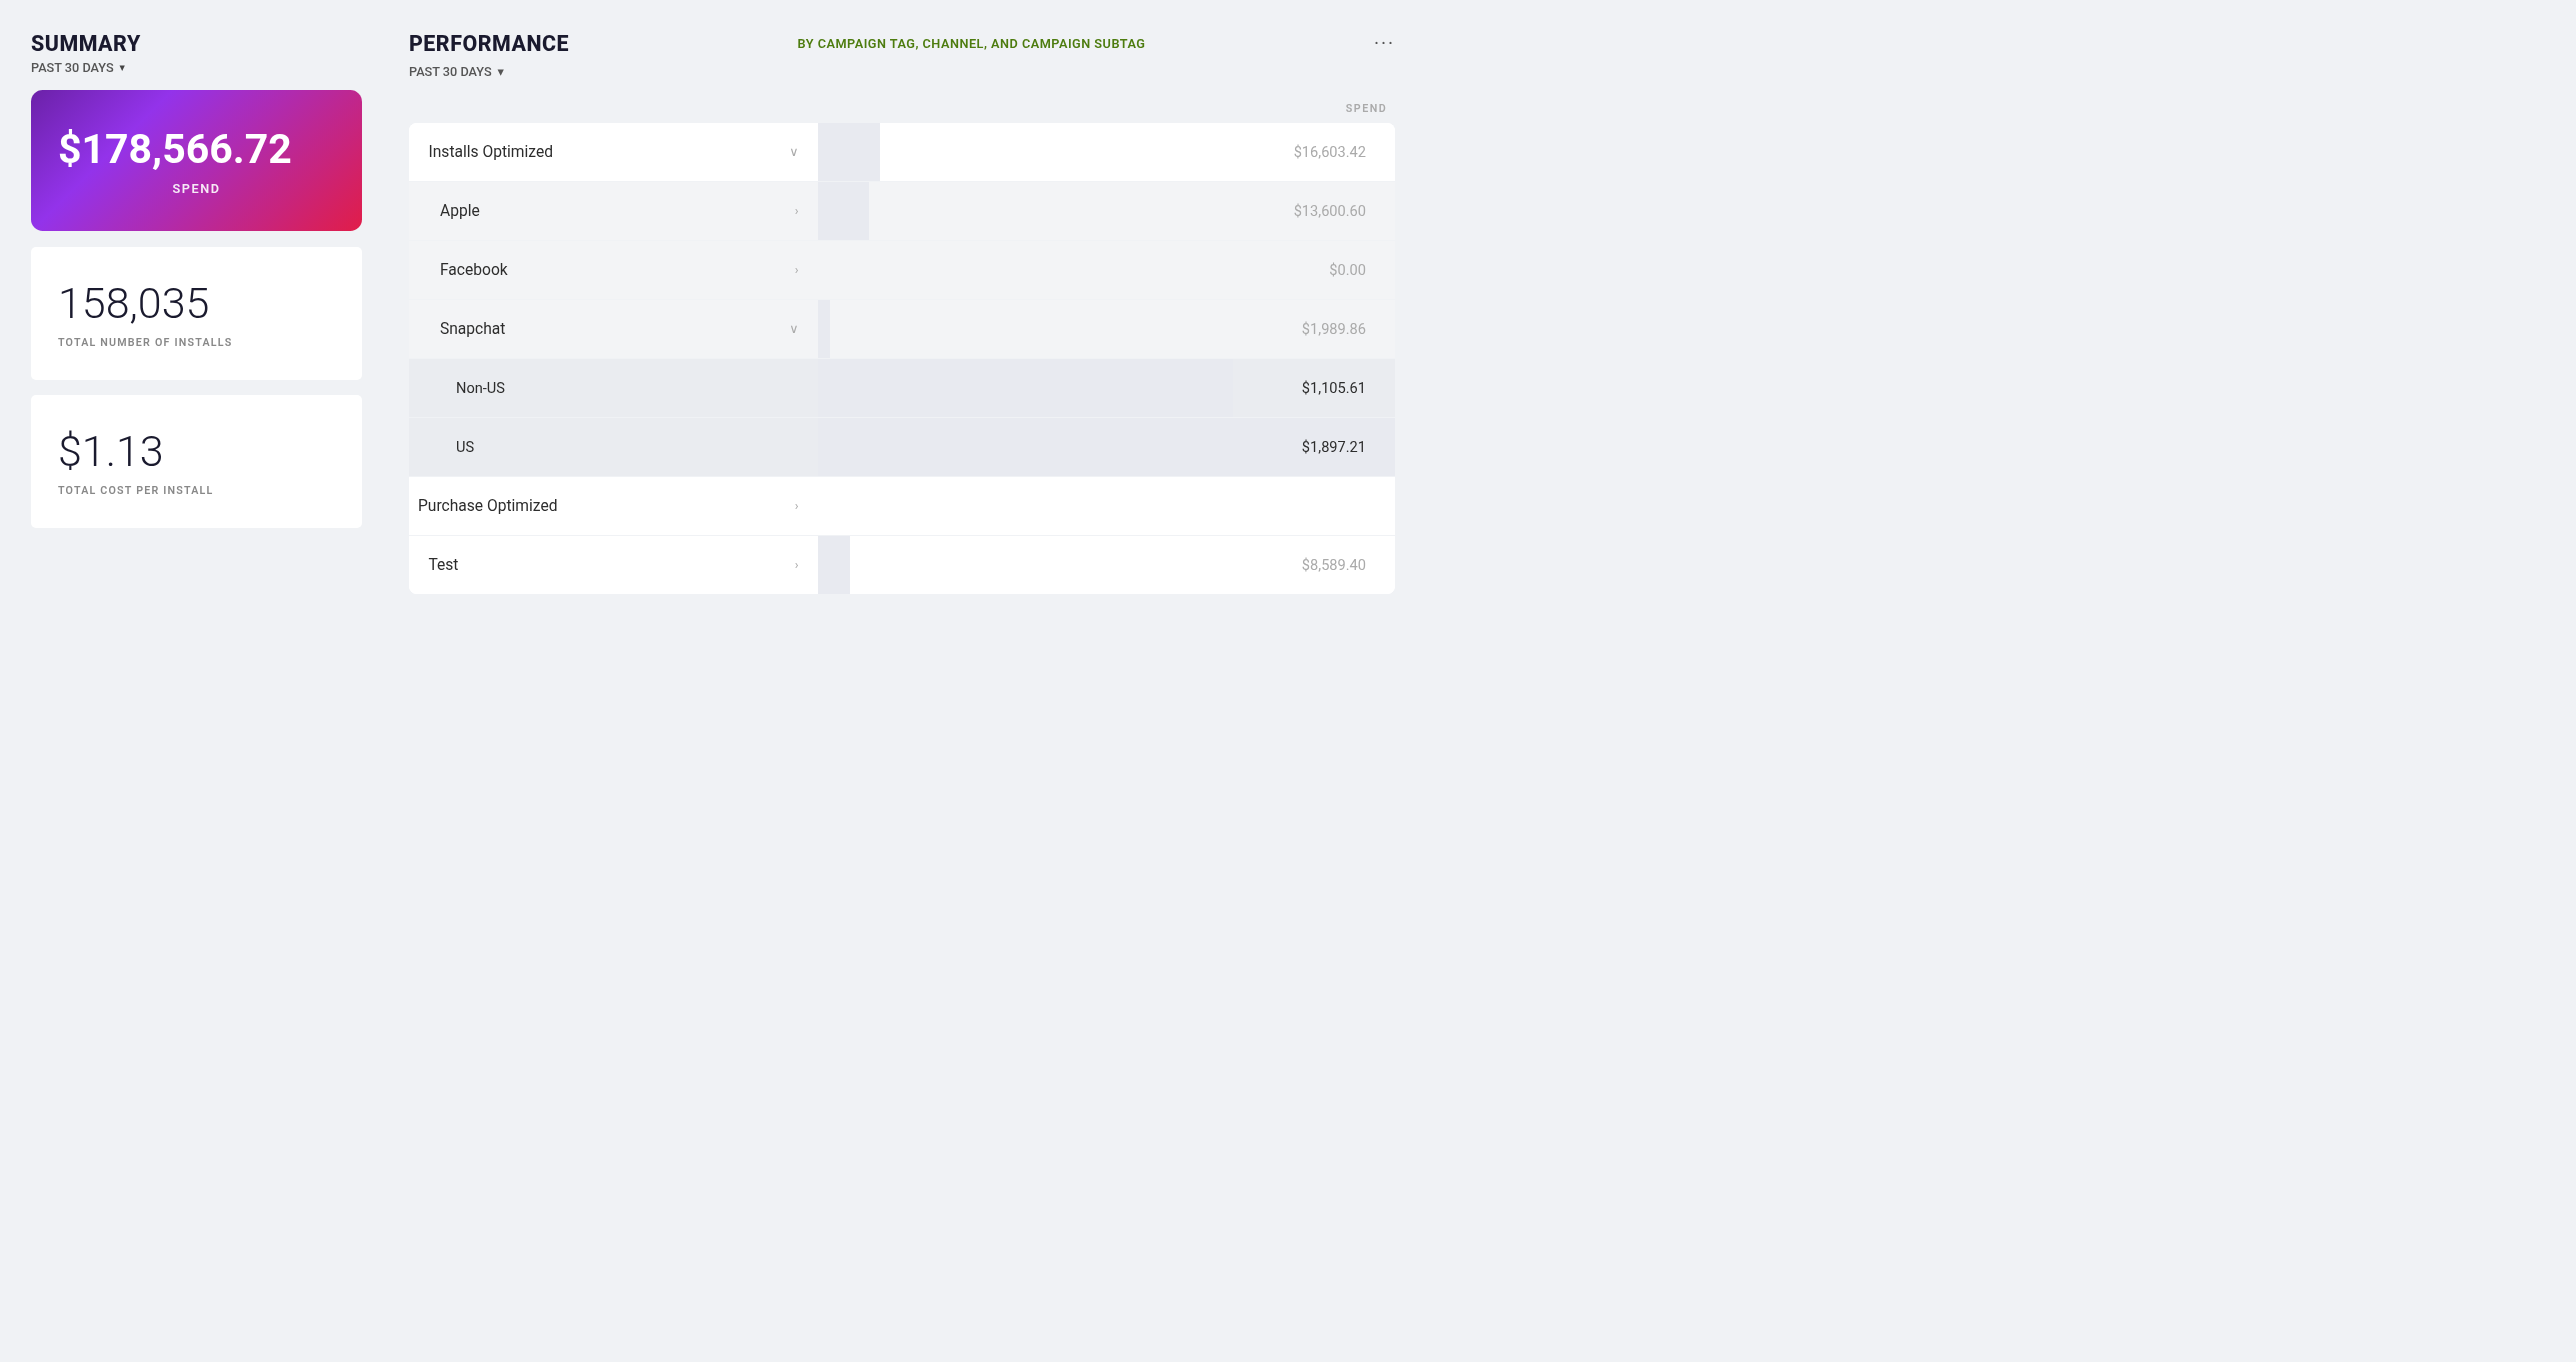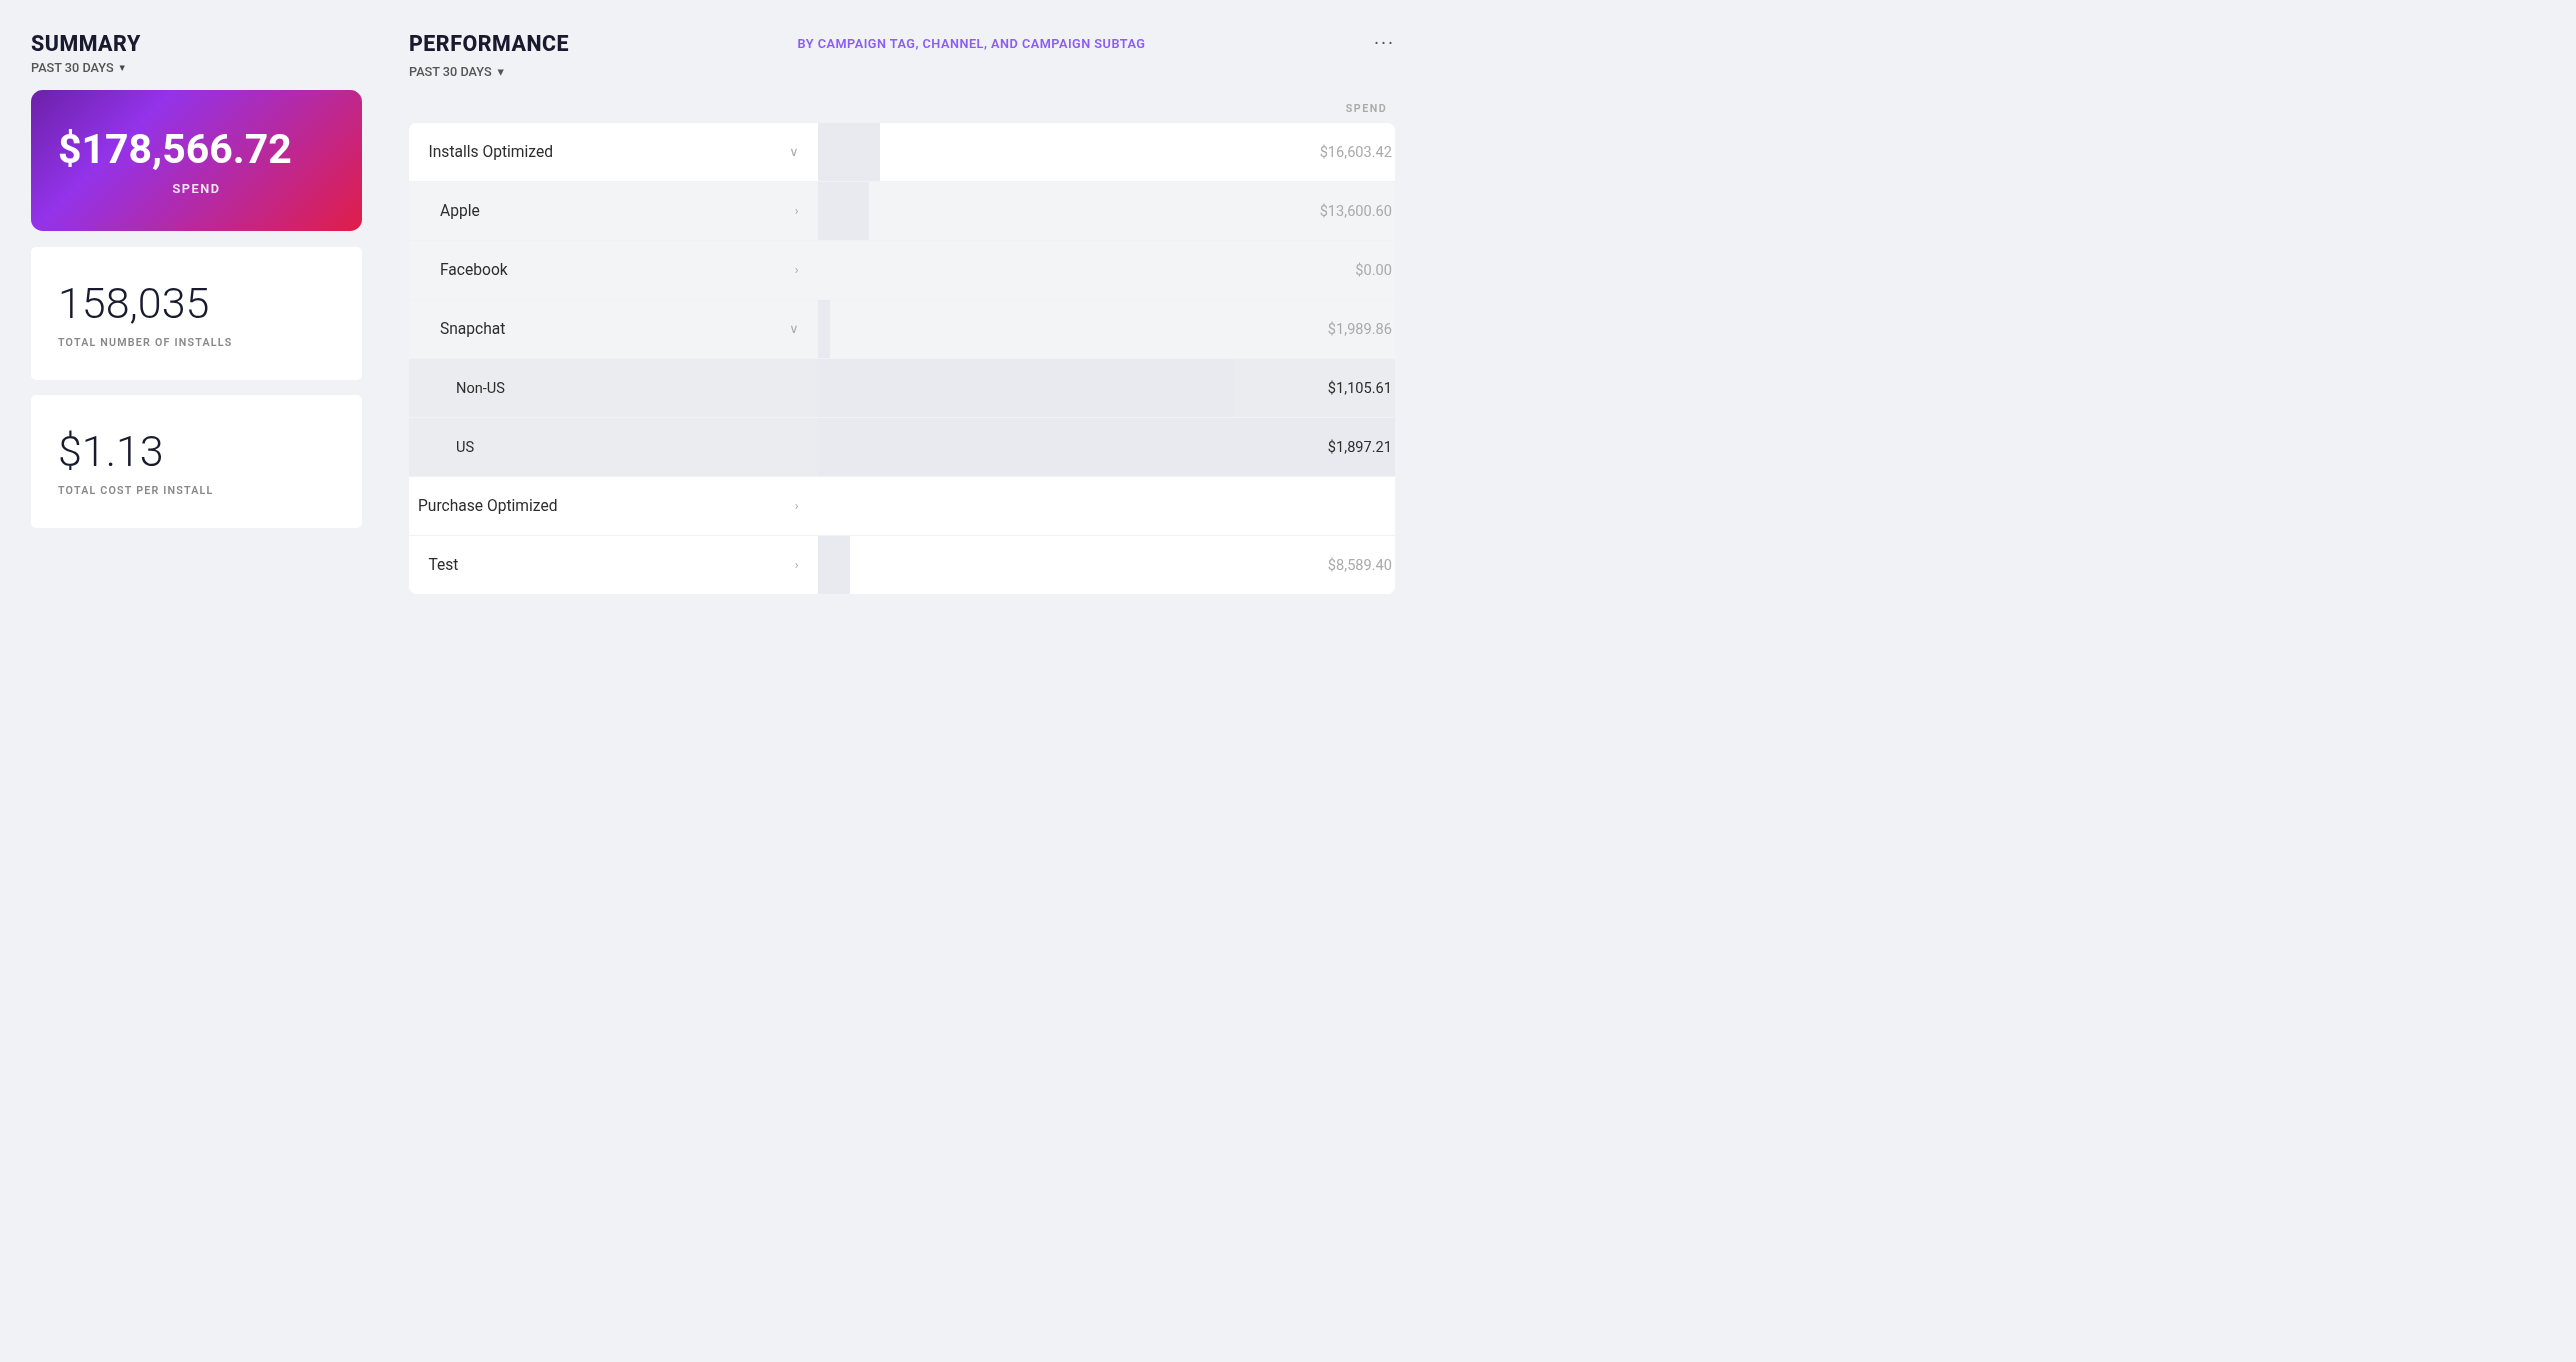--- a/index.html
+++ b/index.html
@@ -94,21 +94,21 @@
     }
     .perf-title-main {
       font-size: 21.4px;
       font-weight: 800;
       color: #1a1a2e;
       letter-spacing: 0.5px;
     }
     .perf-title-sub {
       font-size: 12.7px;
       font-weight: 600;
-      color: #8b5cf6;
+      color: #4d7c0f;
       letter-spacing: 0.5px;
       text-transform: uppercase;
     }
     .perf-menu {
       color: #555;
       font-size: 19.5px;
       cursor: pointer;
       letter-spacing: 1.9px;
     }
     .perf-date {
@@ -192,21 +192,21 @@
     }
     .bar-fill {
       position: absolute;
       top: 0;
       left: 0;
       height: 100%;
       background: #e8eaf0;
     }
     .bar-value {
       position: absolute;
-      right: 3px;
+      right: 29px;
       top: 50%;
       transform: translateY(-50%);
       font-size: 14.6px;
       color: #aaa;
       font-weight: 400;
       white-space: nowrap;
     }
     .bar-value.dark {
       color: #2d2d2d;
     }

